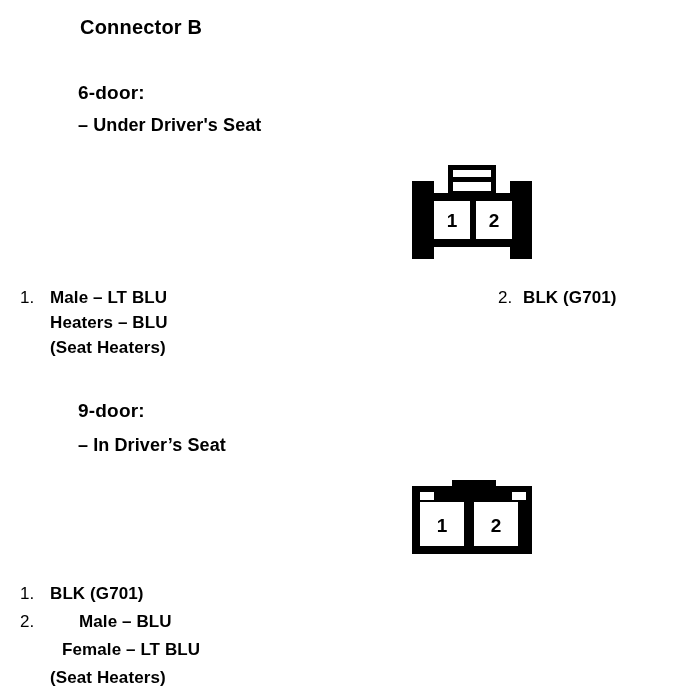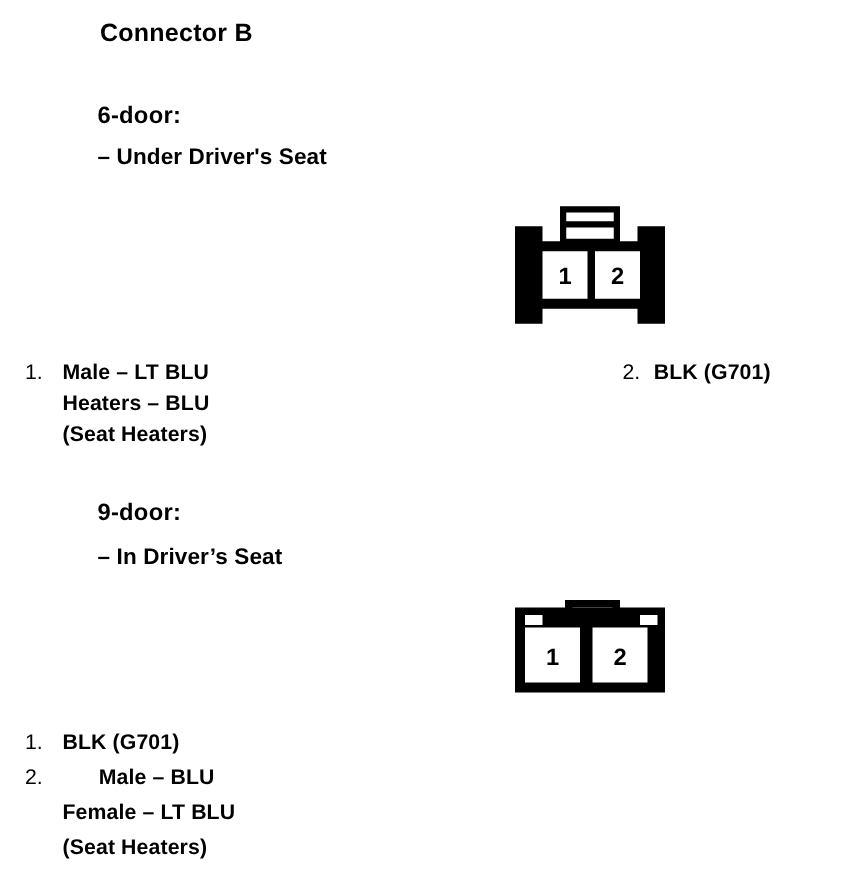--- a/index.html
+++ b/index.html
@@ -116,16 +116,16 @@
       <text class="cav-label" x="34" y="54" text-anchor="middle">1</text>
       <text class="cav-label" x="88" y="54" text-anchor="middle">2</text>
     </svg>
   </div>
 
   <div class="abs legend-num" style="left:20px; top:584px;">1.</div>
   <div class="abs legend-text" style="left:50px; top:584px;">BLK (G701)</div>
 
   <div class="abs legend-num" style="left:20px; top:612px;">2.</div>
   <div class="abs legend-text" style="left:50px; top:612px;margin-left:29px;">Male – BLU</div>
-  <div class="abs legend-text" style="left:50px; top:640px;">Female – LT BLU</div>
+  <div class="abs legend-text" style="left:62px; top:640px;">Female – LT BLU</div>
   <div class="abs legend-text" style="left:50px; top:668px;">(Seat Heaters)</div>
 
 </div>
 
 </body></html>

